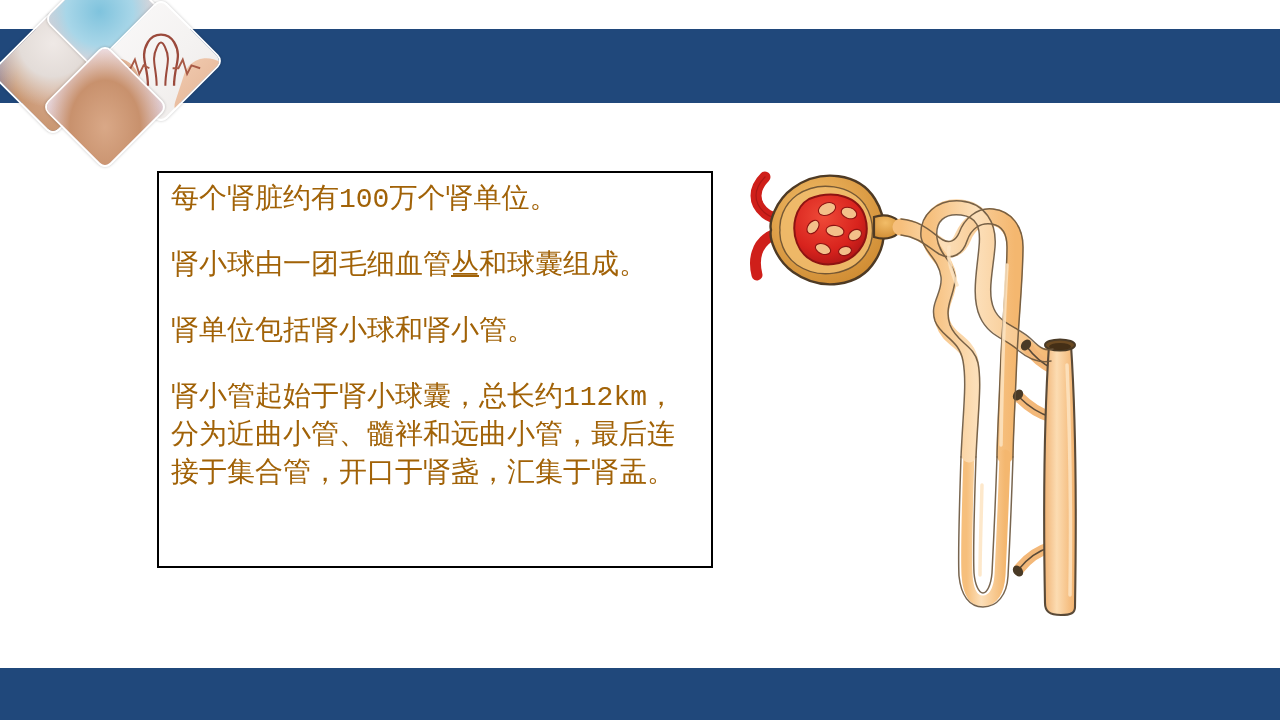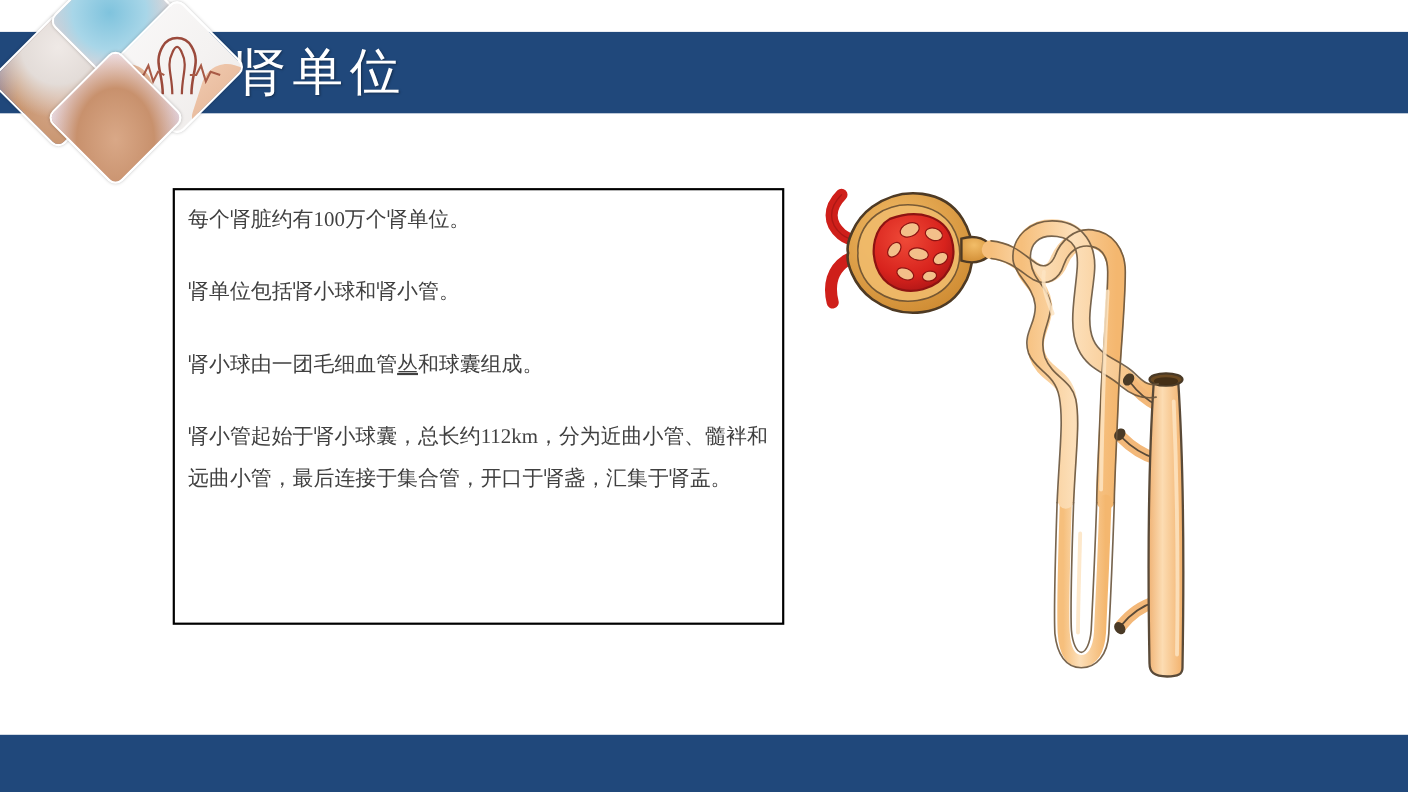--- a/index.html
+++ b/index.html
@@ -112,24 +112,24 @@
   .textbox{
     position:absolute;
     left:157px;top:171px;
     width:556px;height:397px;
     border:2px solid #000000;
     background:#ffffff;
     box-sizing:border-box;
     padding:8px 10px 0 12px;
   }
   .tb-para{
-    font-family:Liberation Serif, serif;
-    font-size:19px;
+    font-family:Liberation Mono, monospace;
+    font-size:28px;
     line-height:38px;
-    color:#404040;
+    color:#a16207;
     margin:0 0 28px 0;
     letter-spacing:0px;
   }
   .tb-para.last{margin-bottom:18px;}
   .tb-para .spell{
     text-decoration:underline;
     text-decoration-thickness:1.5px;
     text-underline-offset:2px;
   }
 
@@ -140,21 +140,20 @@
     width:360px;height:470px;
   }
   .diagram svg{display:block;width:100%;height:100%;}
 </style>
 </head>
 <body>
 
 <div class="slide">
 
   <div class="header-bar"></div>
-  <div class="header-title">肾单位</div>
 
   <div class="collage">
 
     <div class="photo photo-1">
       <div class="photo-inner"></div>
     </div>
 
     <div class="photo photo-2">
       <div class="photo-inner"></div>
     </div>
@@ -173,22 +172,22 @@
     </div>
 
     <div class="photo photo-3">
       <div class="photo-inner"></div>
     </div>
 
   </div>
 
   <div class="textbox">
     <p class="tb-para">每个肾脏约有100万个肾单位。</p>
+    <p class="tb-para"><span>肾小球由一团毛细血管</span><span class="spell">丛</span><span>和球囊组成。</span></p>
     <p class="tb-para">肾单位包括肾小球和肾小管。</p>
-    <p class="tb-para"><span>肾小球由一团毛细血管</span><span class="spell">丛</span><span>和球囊组成。</span></p>
     <p class="tb-para last">肾小管起始于肾小球囊，总长约112km，分为近曲小管、髓袢和远曲小管，最后连接于集合管，开口于肾盏，汇集于肾盂。</p>
   </div>
 
   <div class="diagram">
     <svg viewBox="0 0 360 470" xmlns="http://www.w3.org/2000/svg">
       <defs>
         <linearGradient id="tubGrad" x1="0" y1="0" x2="1" y2="0">
           <stop offset="0%" stop-color="#f6bf7c"></stop>
           <stop offset="38%" stop-color="#fcdfb9"></stop>
           <stop offset="100%" stop-color="#f4b76f"></stop>

